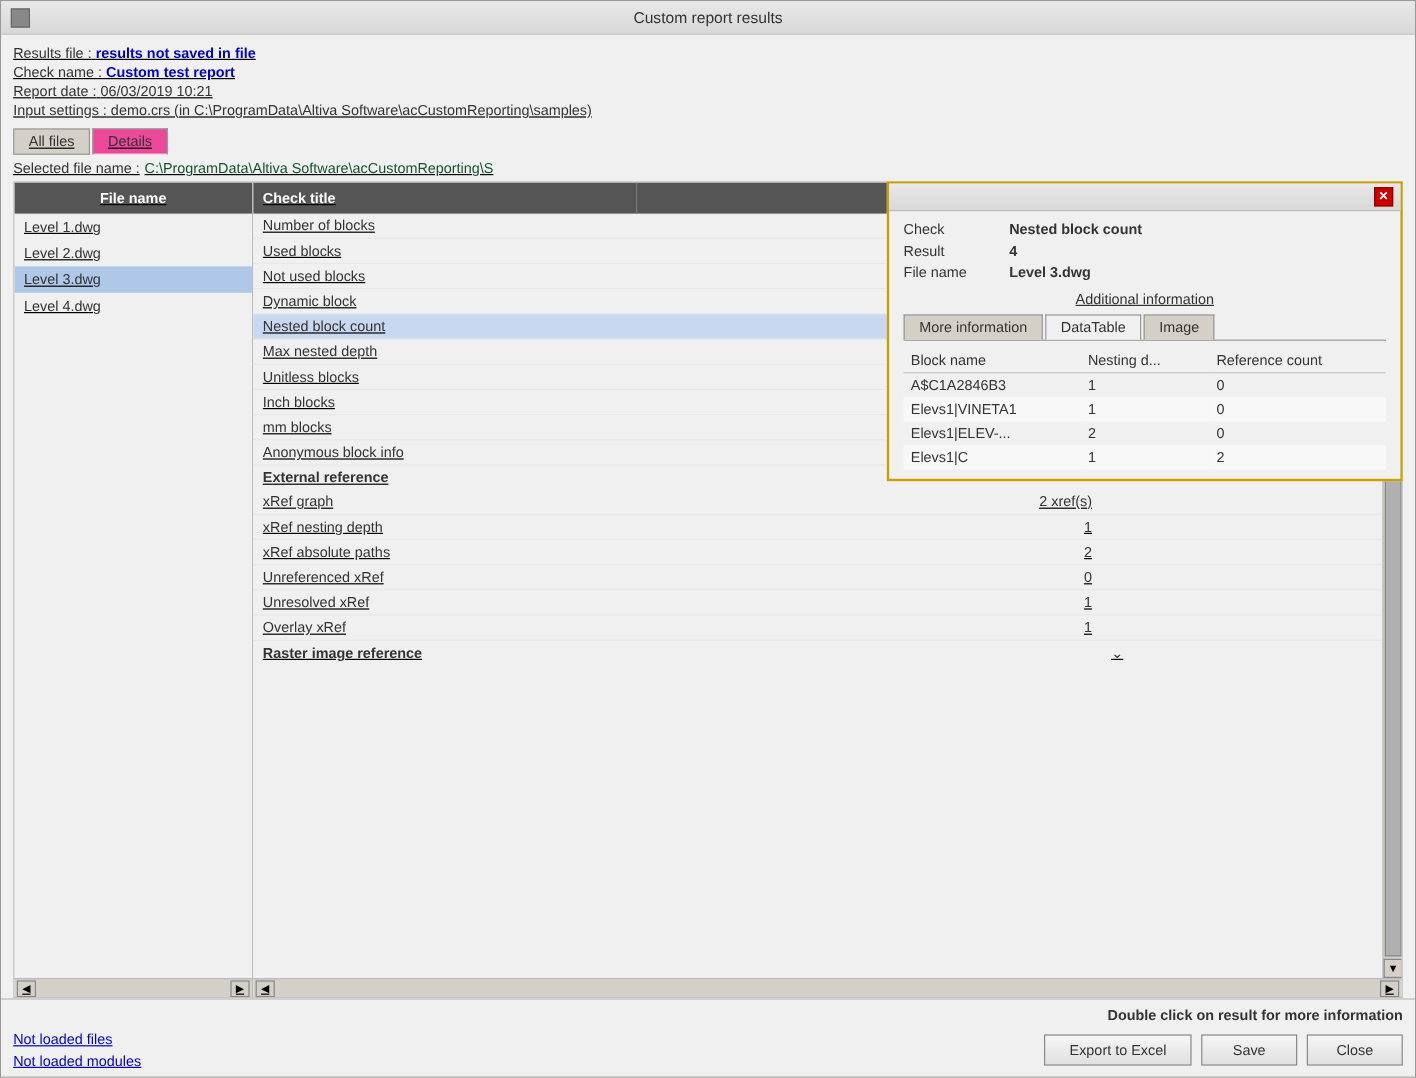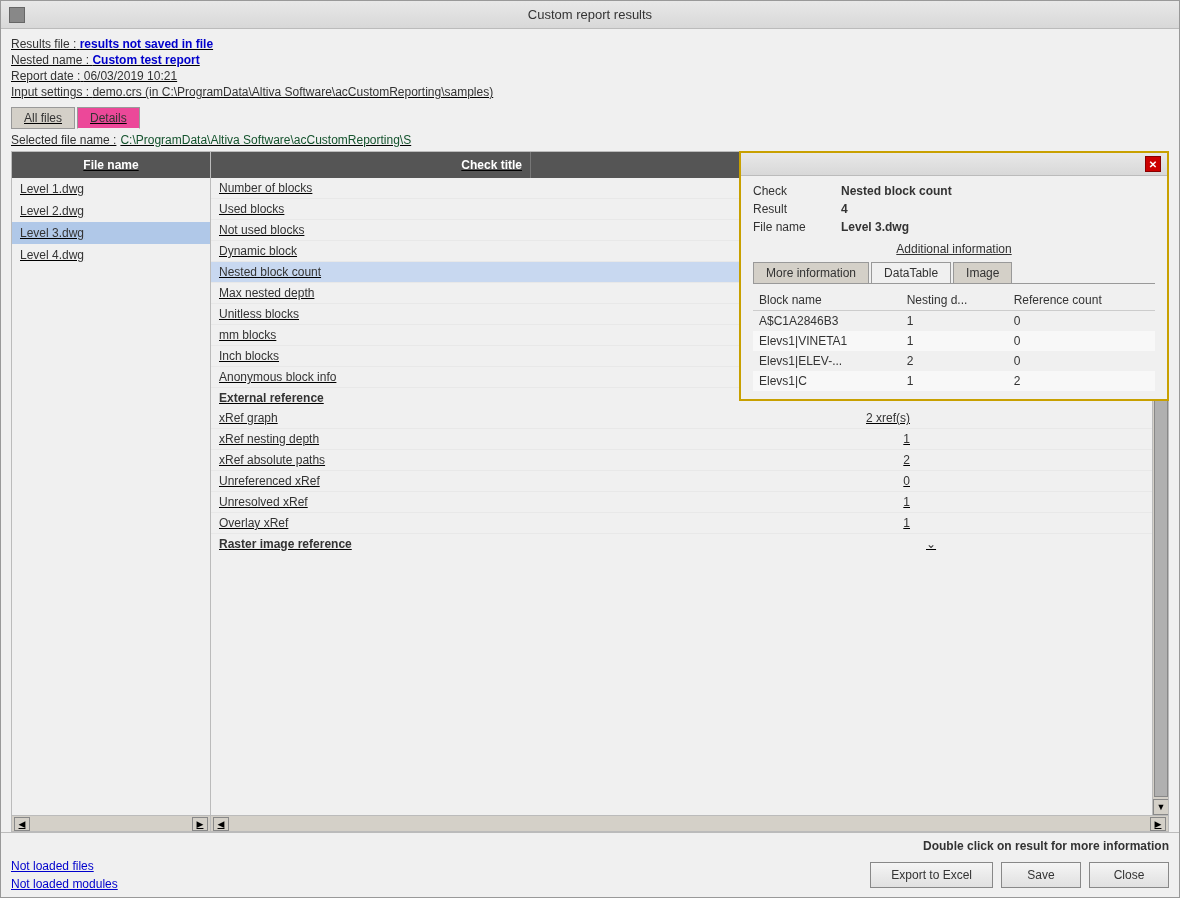--- a/index.html
+++ b/index.html
@@ -177,21 +177,20 @@
     .results-header {
       display: flex;
       background: #555;
       color: white;
     }
     .col-header {
       padding: 6px 8px;
       font-size: 12px;
       font-weight: bold;
       border-right: 1px solid #777;
-      text-align: right;
     }
     .col-check { width: 320px; min-width: 320px; }
     .col-result { flex: 1; text-align: right; }
     .col-detail { width: 250px; }
     .results-body {
       flex: 1;
       overflow-y: auto;
       overflow-x: auto;
     }
     .result-row {
@@ -425,21 +424,21 @@
   </div>
 
   <div class="content-area">
 
     <div class="info-section">
       <div class="info-row">
         <span class="info-label">Results file :</span>
         &nbsp;<span class="info-value-blue">results not saved in file</span>
       </div>
       <div class="info-row">
-        <span class="info-label">Nested name :</span>
+        <span class="info-label">Check name :</span>
         &nbsp;<span class="info-value-blue">Custom test report</span>
       </div>
       <div class="info-row">
         <span class="info-label">Report date :</span>
         &nbsp;<span class="info-value-normal">06/03/2019 10:21</span>
       </div>
       <div class="info-row">
         <span class="info-label">Input settings :</span>
         &nbsp;<span class="info-value-normal">demo.crs (in C:\ProgramData\Altiva Software\acCustomReporting\samples)</span>
       </div>
@@ -517,28 +516,28 @@
             <div class="result-cell detail-col">Elevs1|ELEV-SUR</div>
           </div>
 
           <div class="result-row">
             <div class="result-cell check-col">Unitless blocks</div>
             <div class="result-cell result-col">20</div>
             <div class="result-cell detail-col"></div>
           </div>
 
           <div class="result-row">
+            <div class="result-cell check-col">Inch blocks</div>
+            <div class="result-cell result-col">0</div>
+            <div class="result-cell detail-col"></div>
+          </div>
+
+          <div class="result-row">
             <div class="result-cell check-col">mm blocks</div>
             <div class="result-cell result-col">2</div>
-            <div class="result-cell detail-col"></div>
-          </div>
-
-          <div class="result-row">
-            <div class="result-cell check-col">Inch blocks</div>
-            <div class="result-cell result-col">0</div>
             <div class="result-cell detail-col"></div>
           </div>
 
           <div class="result-row">
             <div class="result-cell check-col">Anonymous block info</div>
             <div class="result-cell result-col">183</div>
             <div class="result-cell detail-col"></div>
           </div>
 
           <div class="section-header-row">

